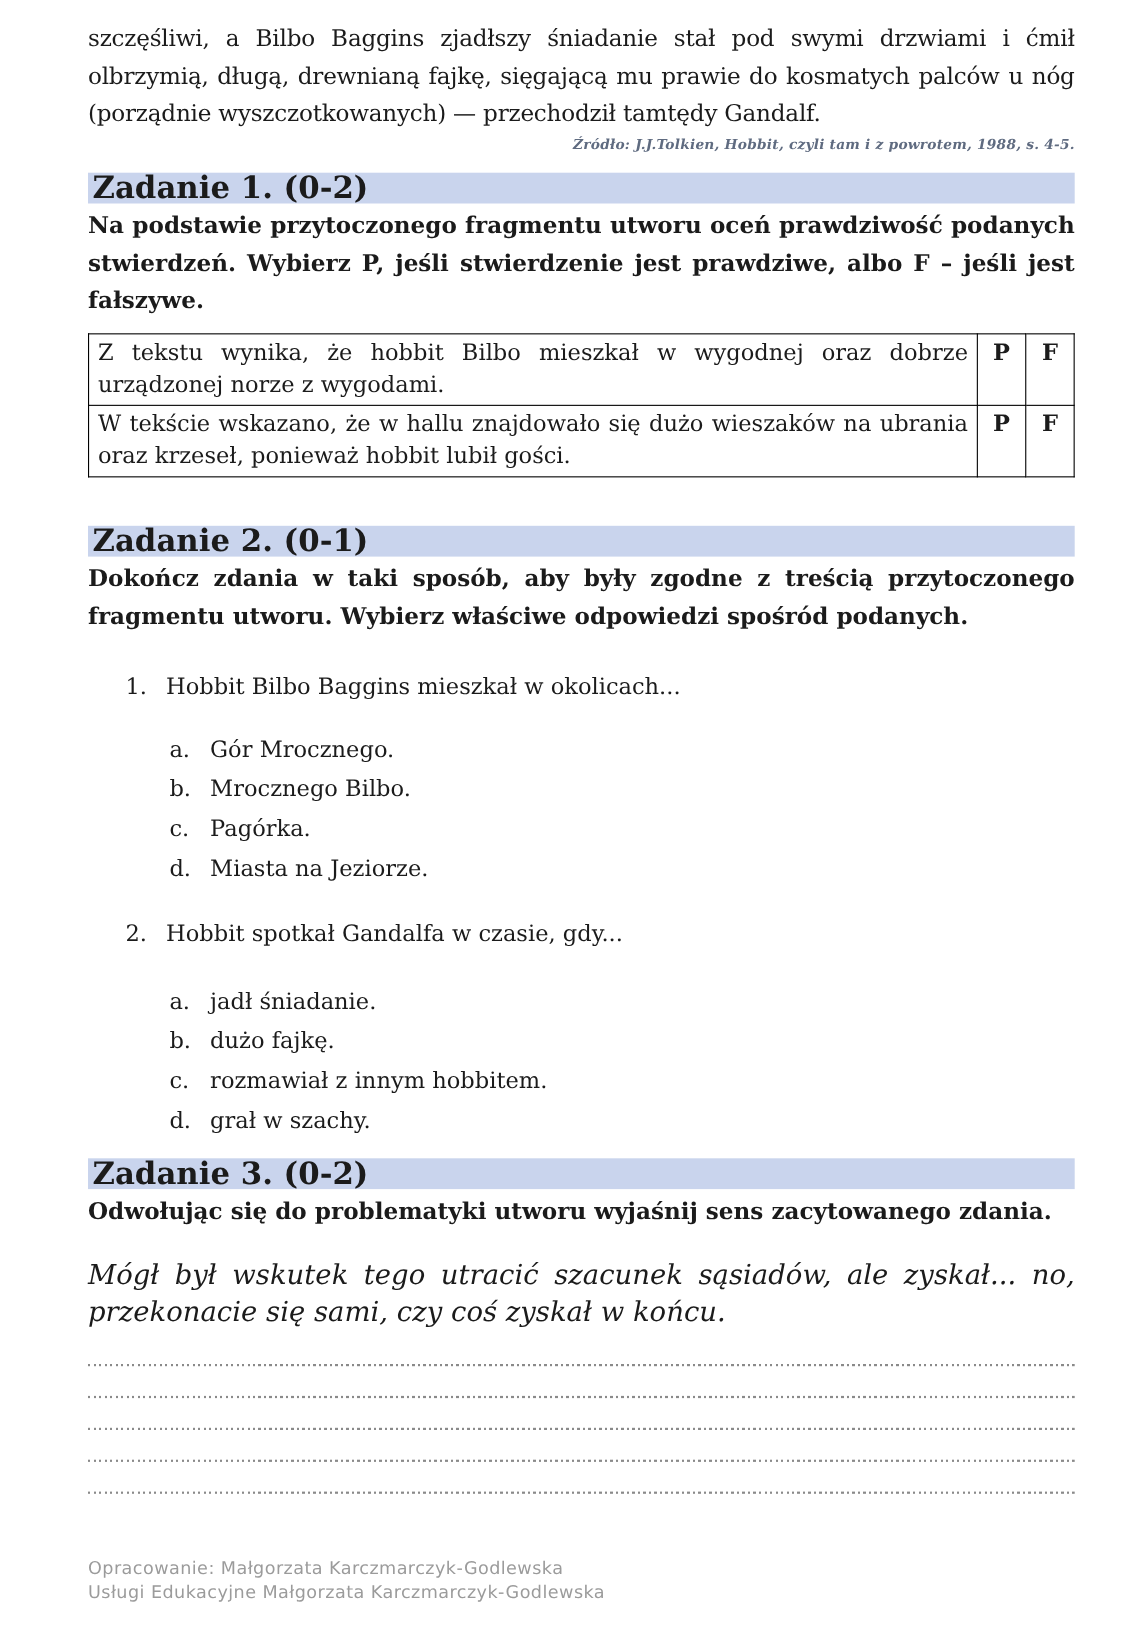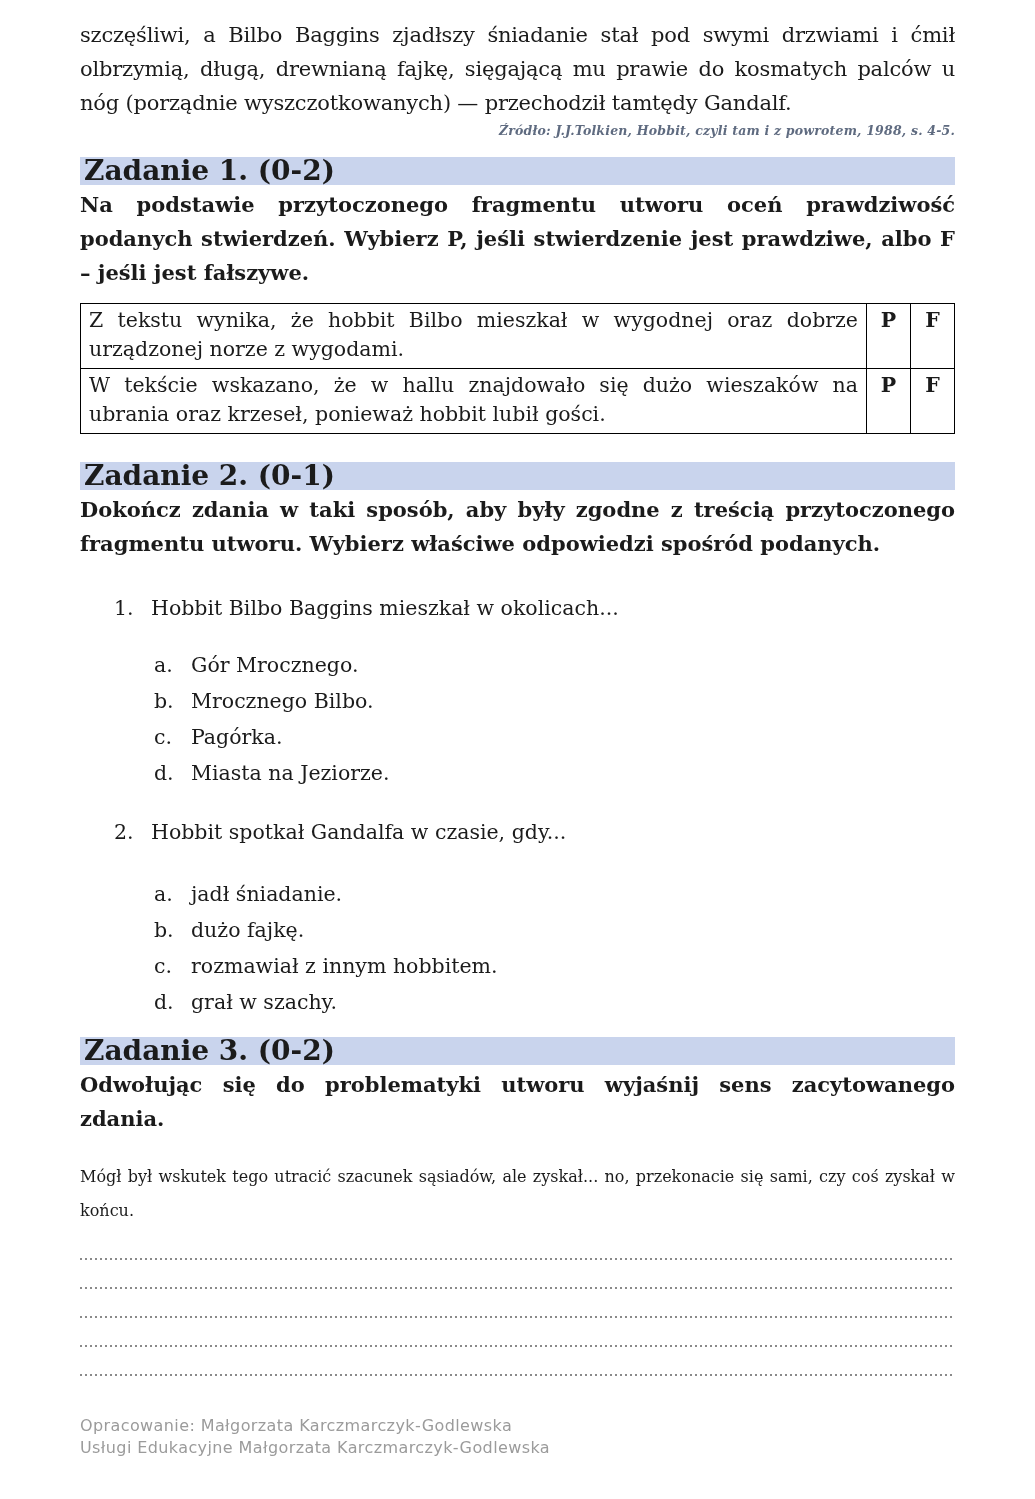--- a/index.html
+++ b/index.html
@@ -6,21 +6,21 @@
   html, body { background: #ffffff; }
   body {
     width: 1035px;
     height: 1499px;
     font-family: "DejaVu Serif", "Liberation Serif", serif;
     color: #1b1b1b;
     overflow: hidden;
     position: relative;
   }
   .page {
-    padding: 18px 80px 0 80px; 
+    padding: 18px 58px 0 80px; 
   }
   
   .intro {
     font-size: 21px;
     line-height: 34px;
     text-align: justify;
     letter-spacing: -0.2px;
   }
   .source-line {
     margin-top: 3px;
@@ -33,21 +33,21 @@
   }
   
   .task-bar {
     background: #c9d4ed;
     font-size: 28px;
     font-weight: bold;
     padding: 2px 8px 3px 4px;
     line-height: 23px;
   }
   .bar-1 { margin-top: 19px; }
-  .bar-2 { margin-top: 28px; }
+  .bar-2 { margin-top: 44px; }
   .bar-3 { margin-top: 17px; }
   .task-instruction {
     margin-top: 3px;
     font-size: 21px;
     font-weight: bold;
     line-height: 34px;
     text-align: justify;
   }
   
   .tf-table {
@@ -88,21 +88,22 @@
     padding-left: 74px;
     font-size: 20.5px;
     line-height: 36px;
   }
   .opt-letter { width: 37px; flex: none; }
   .question-2 { margin-top: 27px; }
   .question-2 .options { margin-top: 30px; }
   
   .quote {
     margin-top: 24px;
-    font-size: 16px;
+    font-size: 25px;
+    font-style: italic;
     line-height: 34px;
     text-align: justify;
   }
   .answer-lines { margin-top: 3px; }
   .answer-line {
     height: 29px;
     background: repeating-linear-gradient(90deg,
       #8a8a8a 0, #8a8a8a 2px, transparent 2px, transparent 5px);
     background-size: 100% 2.5px;
     background-position: 0 bottom;

